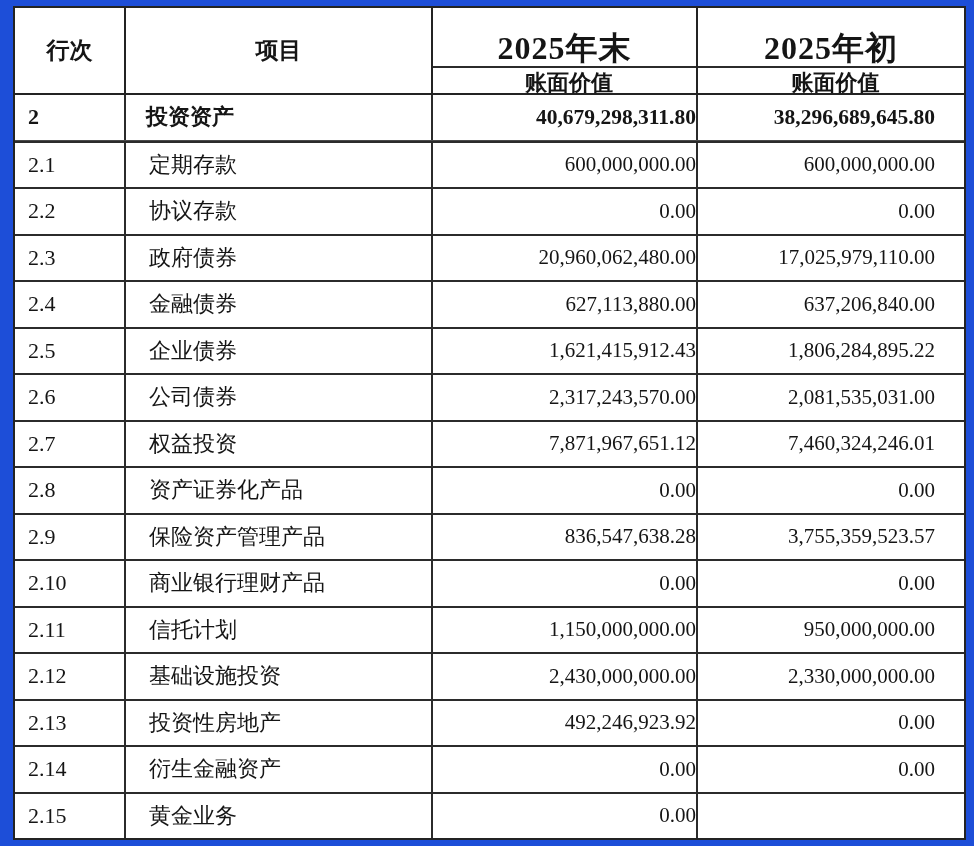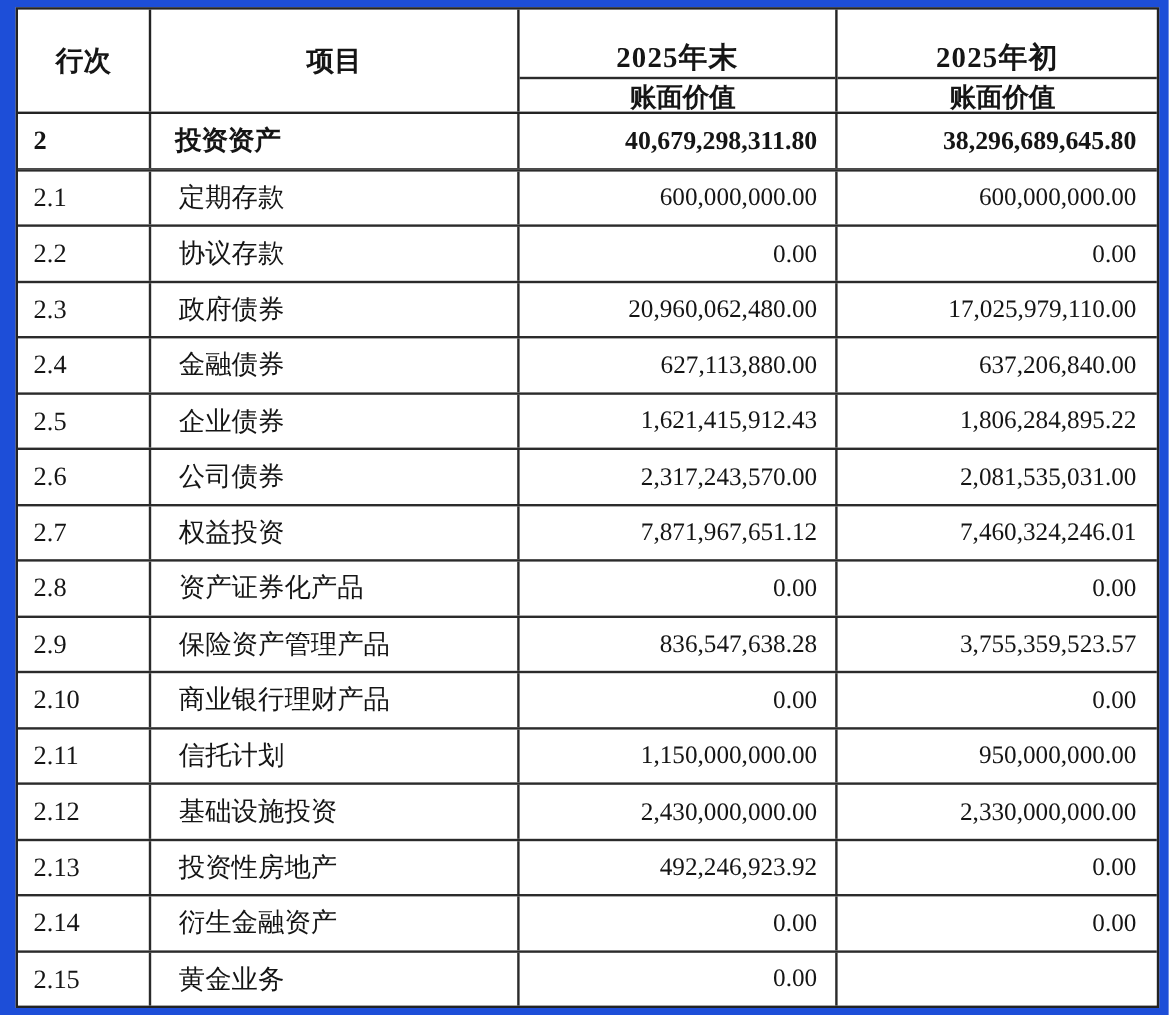--- a/index.html
+++ b/index.html
@@ -26,37 +26,37 @@
   .th-item {
     width:307px; border-right:2px solid #232323;
     display:flex; align-items:center; justify-content:center;
     font-size:23px; font-weight:bold;
   }
   .th-group { width:265px; border-right:2px solid #232323; display:flex; flex-direction:column; }
   .th-group.last { flex:1; border-right:none; }
   .th-period {
     height:36px; border-bottom:2px solid #2b2b2b;
     display:flex; align-items:center; justify-content:center;
-    font-size:24px; font-weight:bold; letter-spacing:1px;margin-top:24px;
+    font-size:32px; font-weight:bold; letter-spacing:1px;margin-top:24px;
   }
   .th-sub {
     flex:1; display:flex; align-items:center; justify-content:center;
     font-size:22px; font-weight:bold;margin-left:9px;
   }
 
   
   .tbody { flex:1; display:flex; flex-direction:column; }
   .tr { flex:1; display:flex; border-top:2px solid #2b2b2b; }
   .tr:first-child { border-top:none; }
   .tr.total { border-bottom:1px solid #4a4a4a; }
   .td { display:flex; align-items:center; font-size:21px; overflow:hidden; white-space:nowrap; }
   .td-no   { width:111px; border-right:2px solid #2b2b2b; padding-left:13px; font-size:22px; }
   .td-item { width:307px; border-right:2px solid #2b2b2b; padding-left:23px; font-size:22px; }
-  .td-num  { width:265px; border-right:2px solid #2b2b2b; justify-content:flex-end; padding-right:15px; }
-  .td-num.last { flex:1; border-right:none; padding-right:17px; }
+  .td-num  { width:265px; border-right:2px solid #2b2b2b; justify-content:flex-end; }
+  .td-num.last { flex:1; border-right:none; padding-right:29px; }
 
   .tr.total .td { font-weight:bold; }
   .tr.total .td-item { padding-left:20px; }
   .tr.total .td-num { font-size:21.5px; }
 </style>
 </head>
 <body>
 
 <div class="page">
   <div class="fin-table">

